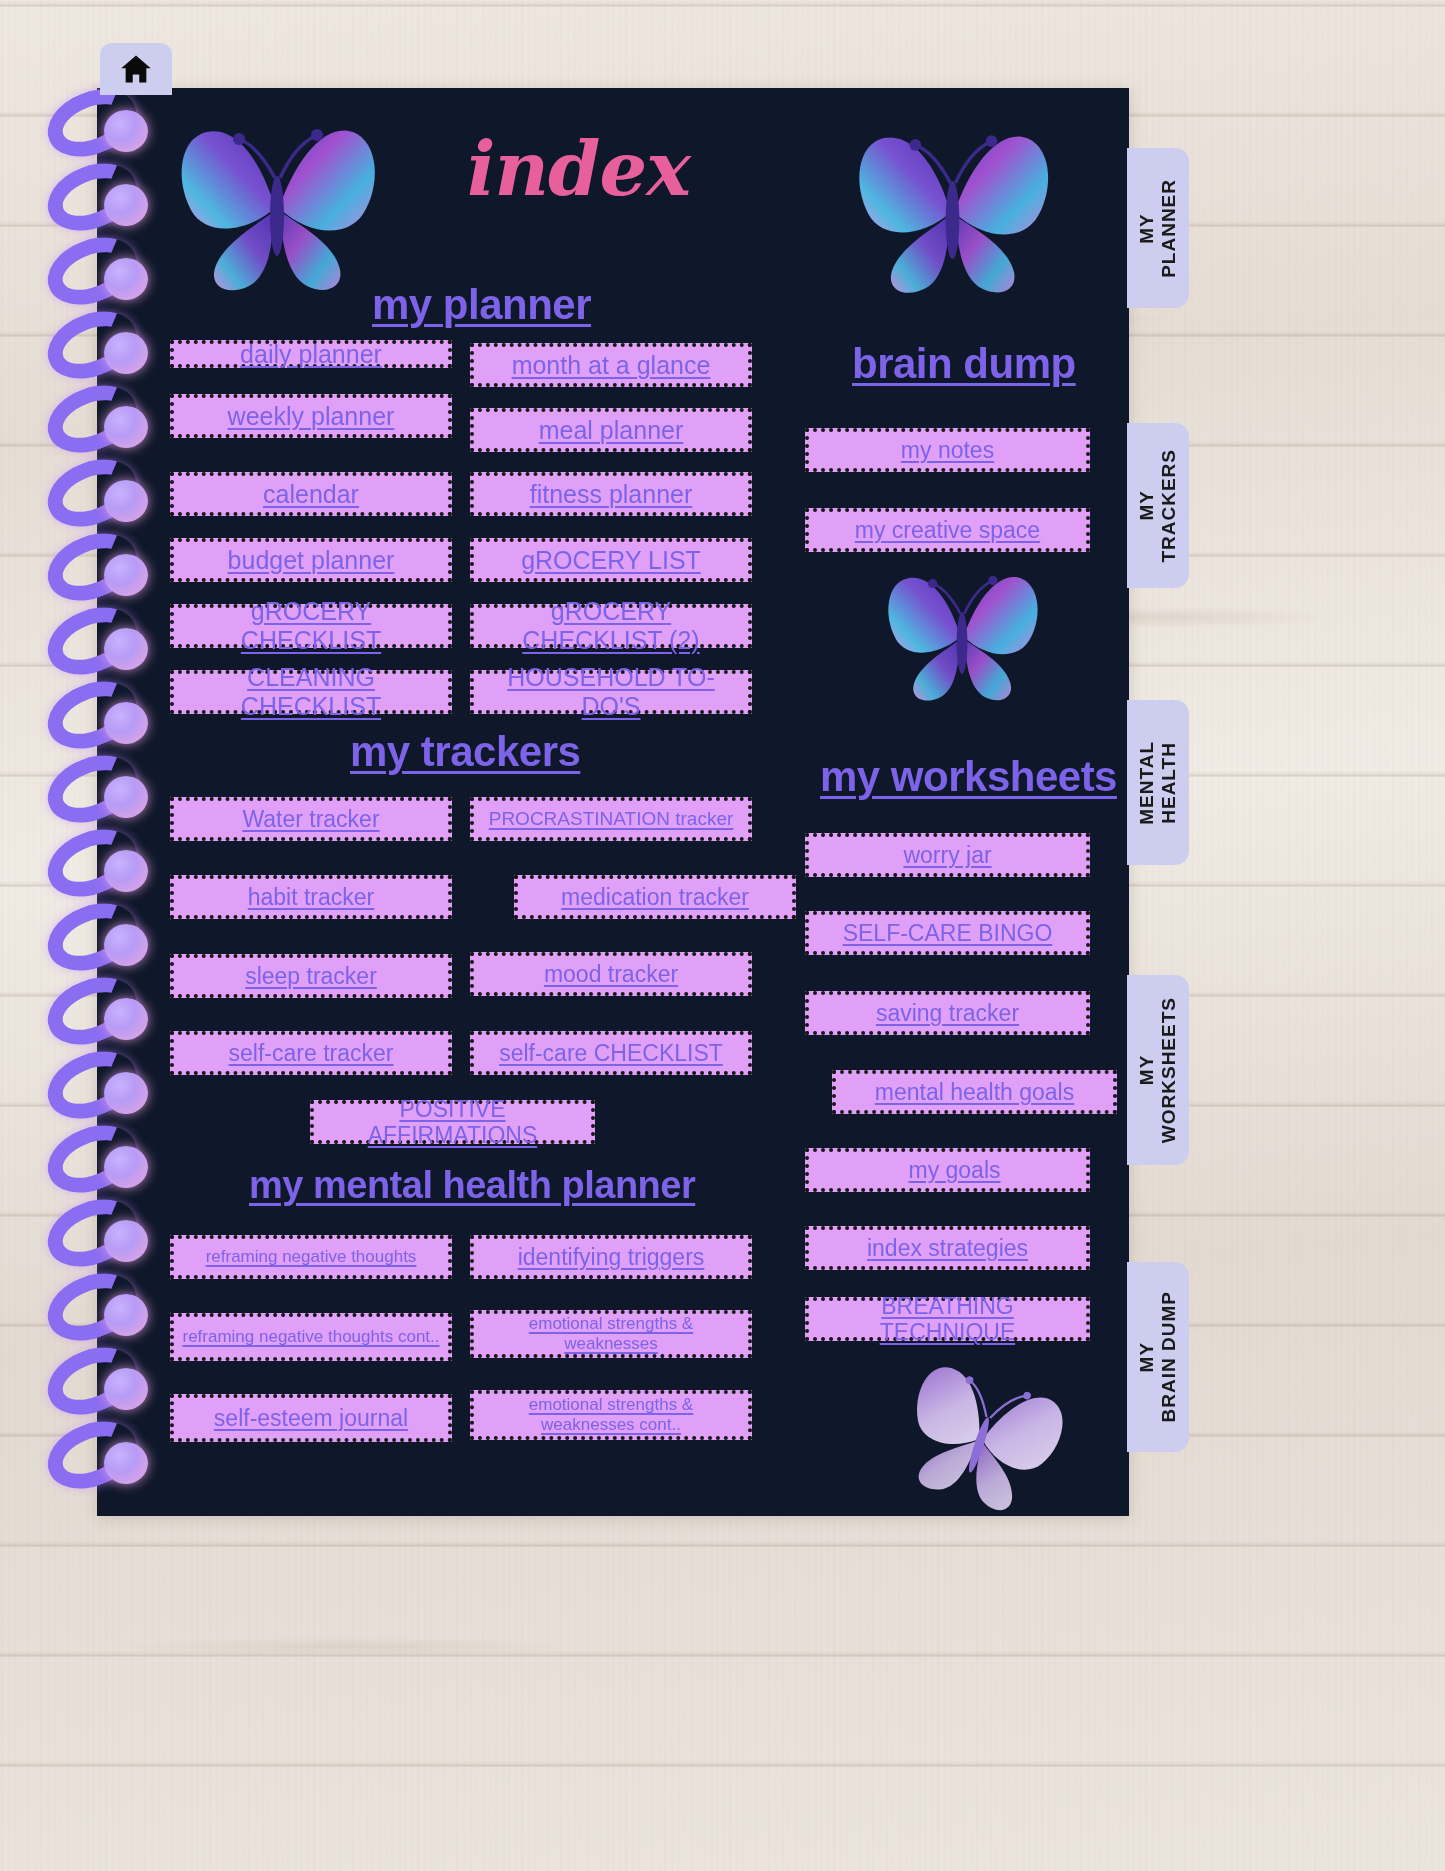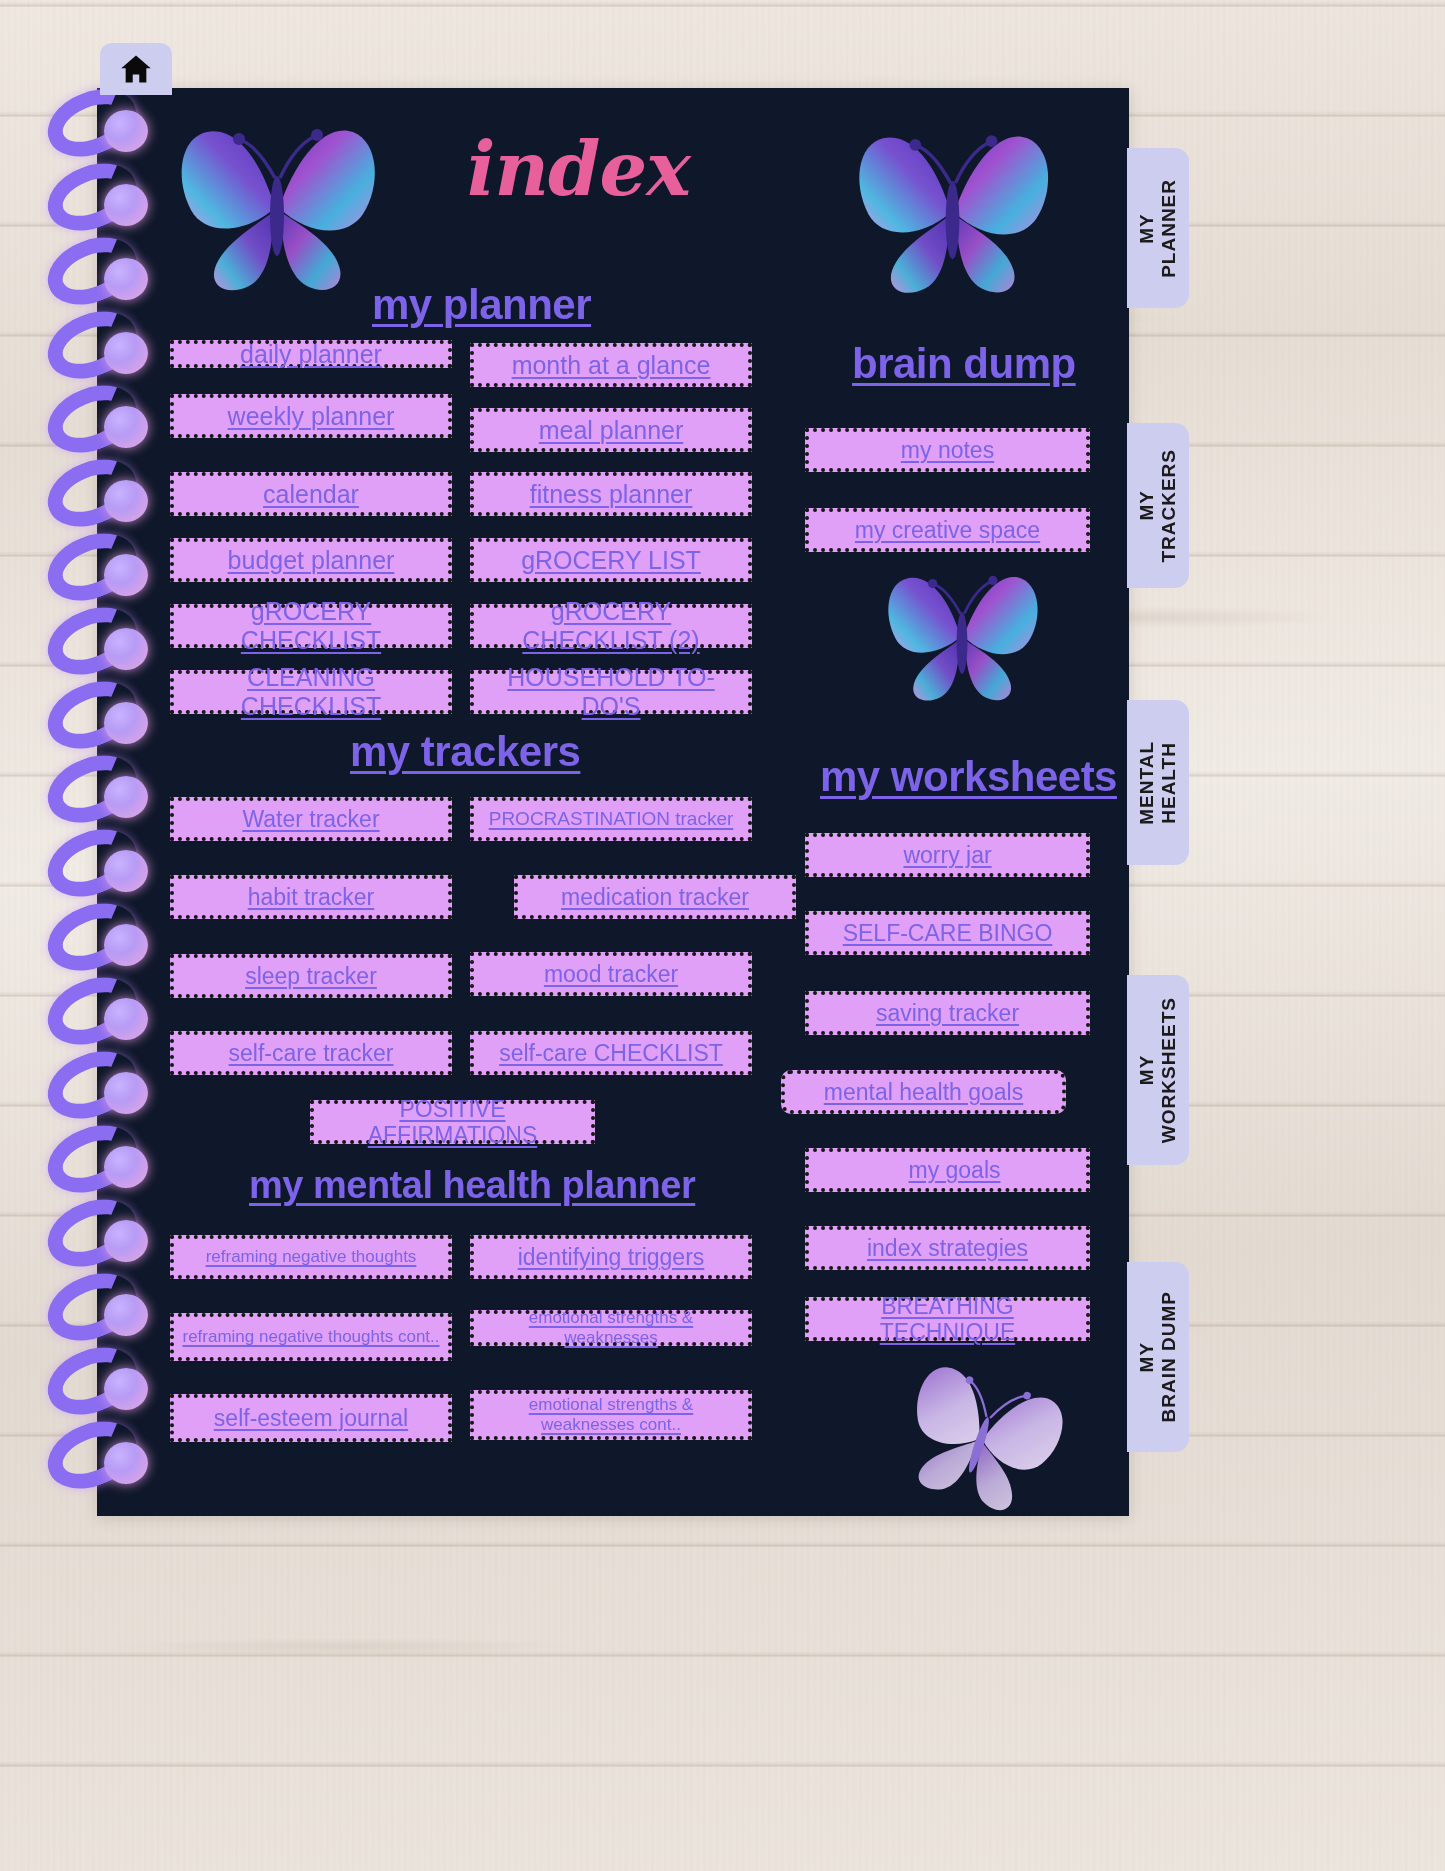--- a/index.html
+++ b/index.html
@@ -325,21 +325,21 @@
     <div class="link-btn fs-xs" style="left:73px; top:1225px; width:282px; height:48px;">
         <span>reframing negative thoughts cont..</span>
       </div>
     <div class="link-btn fs-md" style="left:73px; top:1306px; width:282px; height:48px;">
         <span>self-esteem journal</span>
       </div>
 
     <div class="link-btn fs-md" style="left:373px; top:1147px; width:282px; height:44px;">
         <span>identifying triggers</span>
       </div>
-    <div class="link-btn fs-xs" style="left:373px; top:1222px; width:282px; height:36px;">
+    <div class="link-btn fs-xs" style="left:373px; top:1222px; width:282px; height:48px;">
         <span>emotional strengths &amp; weaknesses</span>
       </div>
     <div class="link-btn fs-xs" style="left:373px; top:1302px; width:282px; height:50px;">
         <span>emotional strengths &amp; weaknesses cont..</span>
       </div>
 
     <div class="section-heading" style="left:755px; top:252px; font-size:42px;">brain dump</div>
 
     <div class="link-btn fs-md" style="left:708px; top:340px; width:285px; height:44px;">
         <span>my notes</span>
@@ -366,21 +366,21 @@
 
     <div class="link-btn fs-md" style="left:708px; top:745px; width:285px; height:44px;">
         <span>worry jar</span>
       </div>
     <div class="link-btn fs-md" style="left:708px; top:823px; width:285px; height:44px;">
         <span>SELF-CARE BINGO</span>
       </div>
     <div class="link-btn fs-md" style="left:708px; top:903px; width:285px; height:44px;">
         <span>saving tracker</span>
       </div>
-    <div class="link-btn fs-md" style="left:684px; top:982px; width:285px; height:44px;border-radius:10px;">
+    <div class="link-btn fs-md" style="left:735px; top:982px; width:285px; height:44px;">
         <span>mental health goals</span>
       </div>
     <div class="link-btn fs-md" style="left:708px; top:1060px; width:285px; height:44px;padding-left:20px;">
         <span>my goals</span>
       </div>
     <div class="link-btn fs-md" style="left:708px; top:1138px; width:285px; height:44px;">
         <span>index strategies</span>
       </div>
     <div class="link-btn fs-md" style="left:708px; top:1209px; width:285px; height:44px;">
         <span>BREATHING TECHNIQUE</span>

